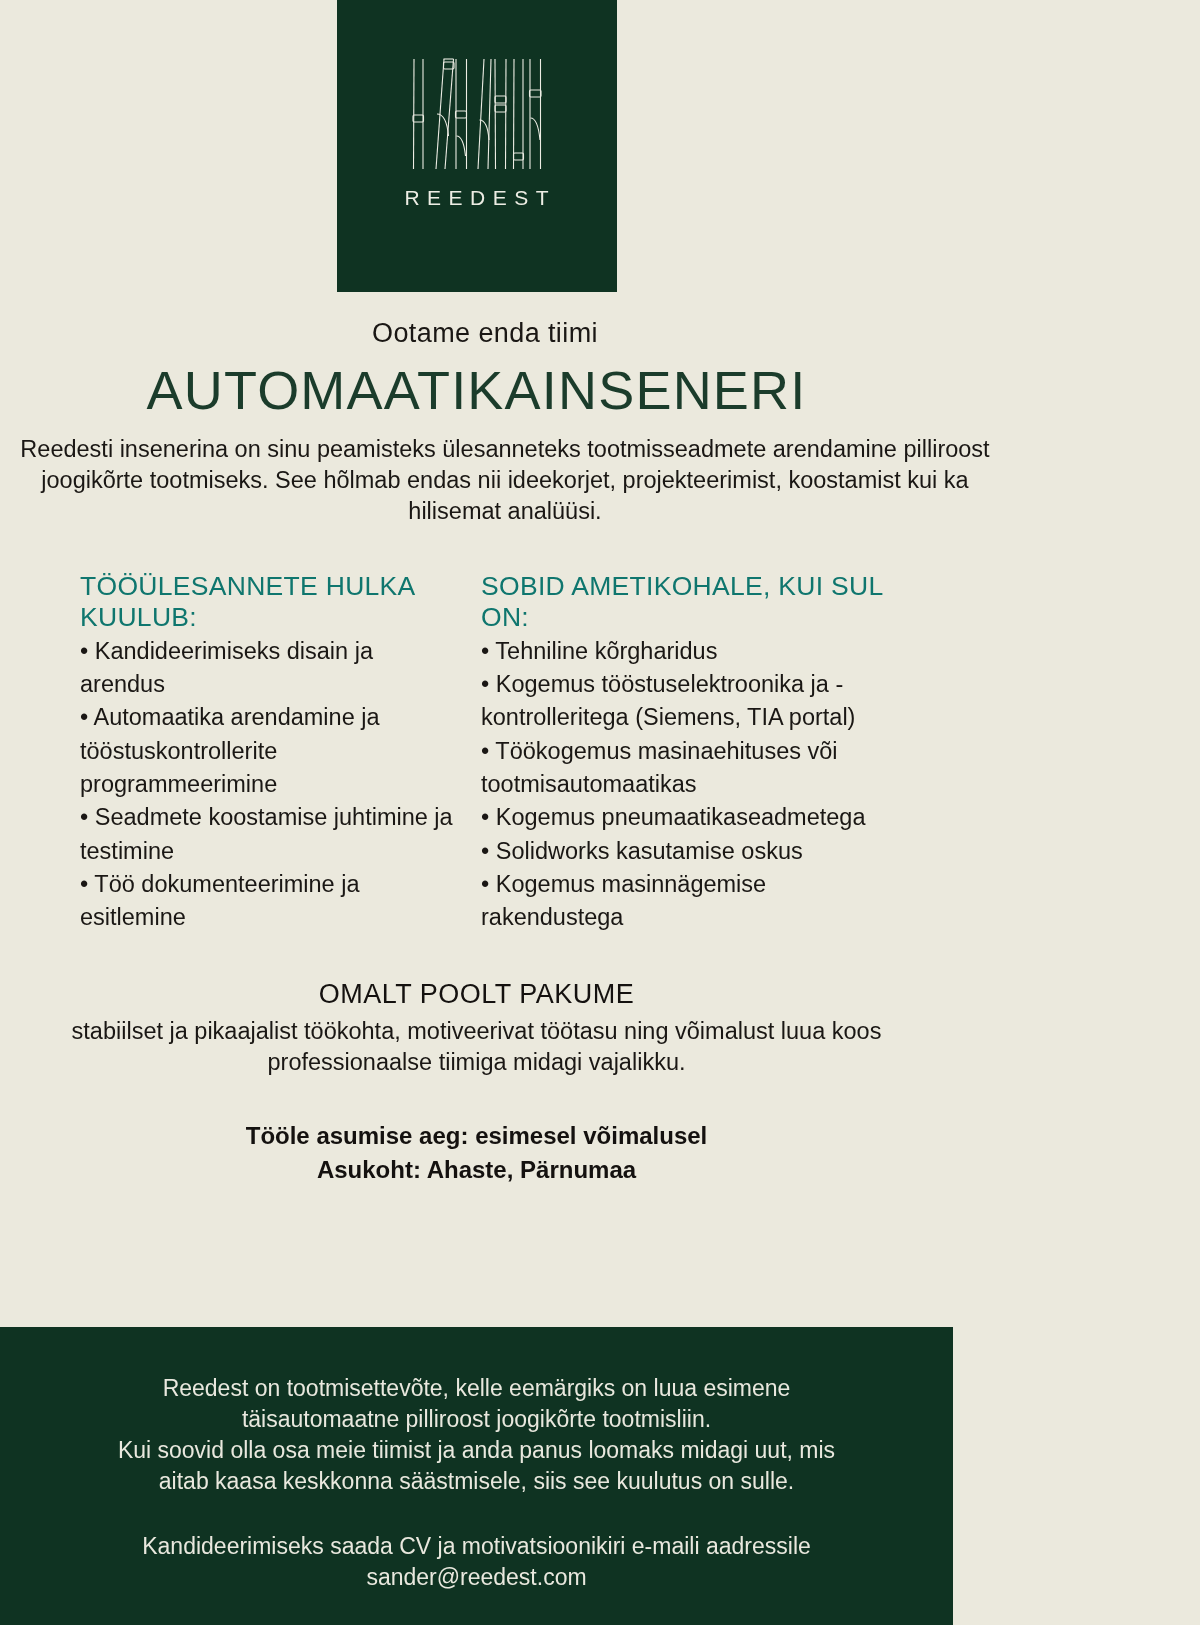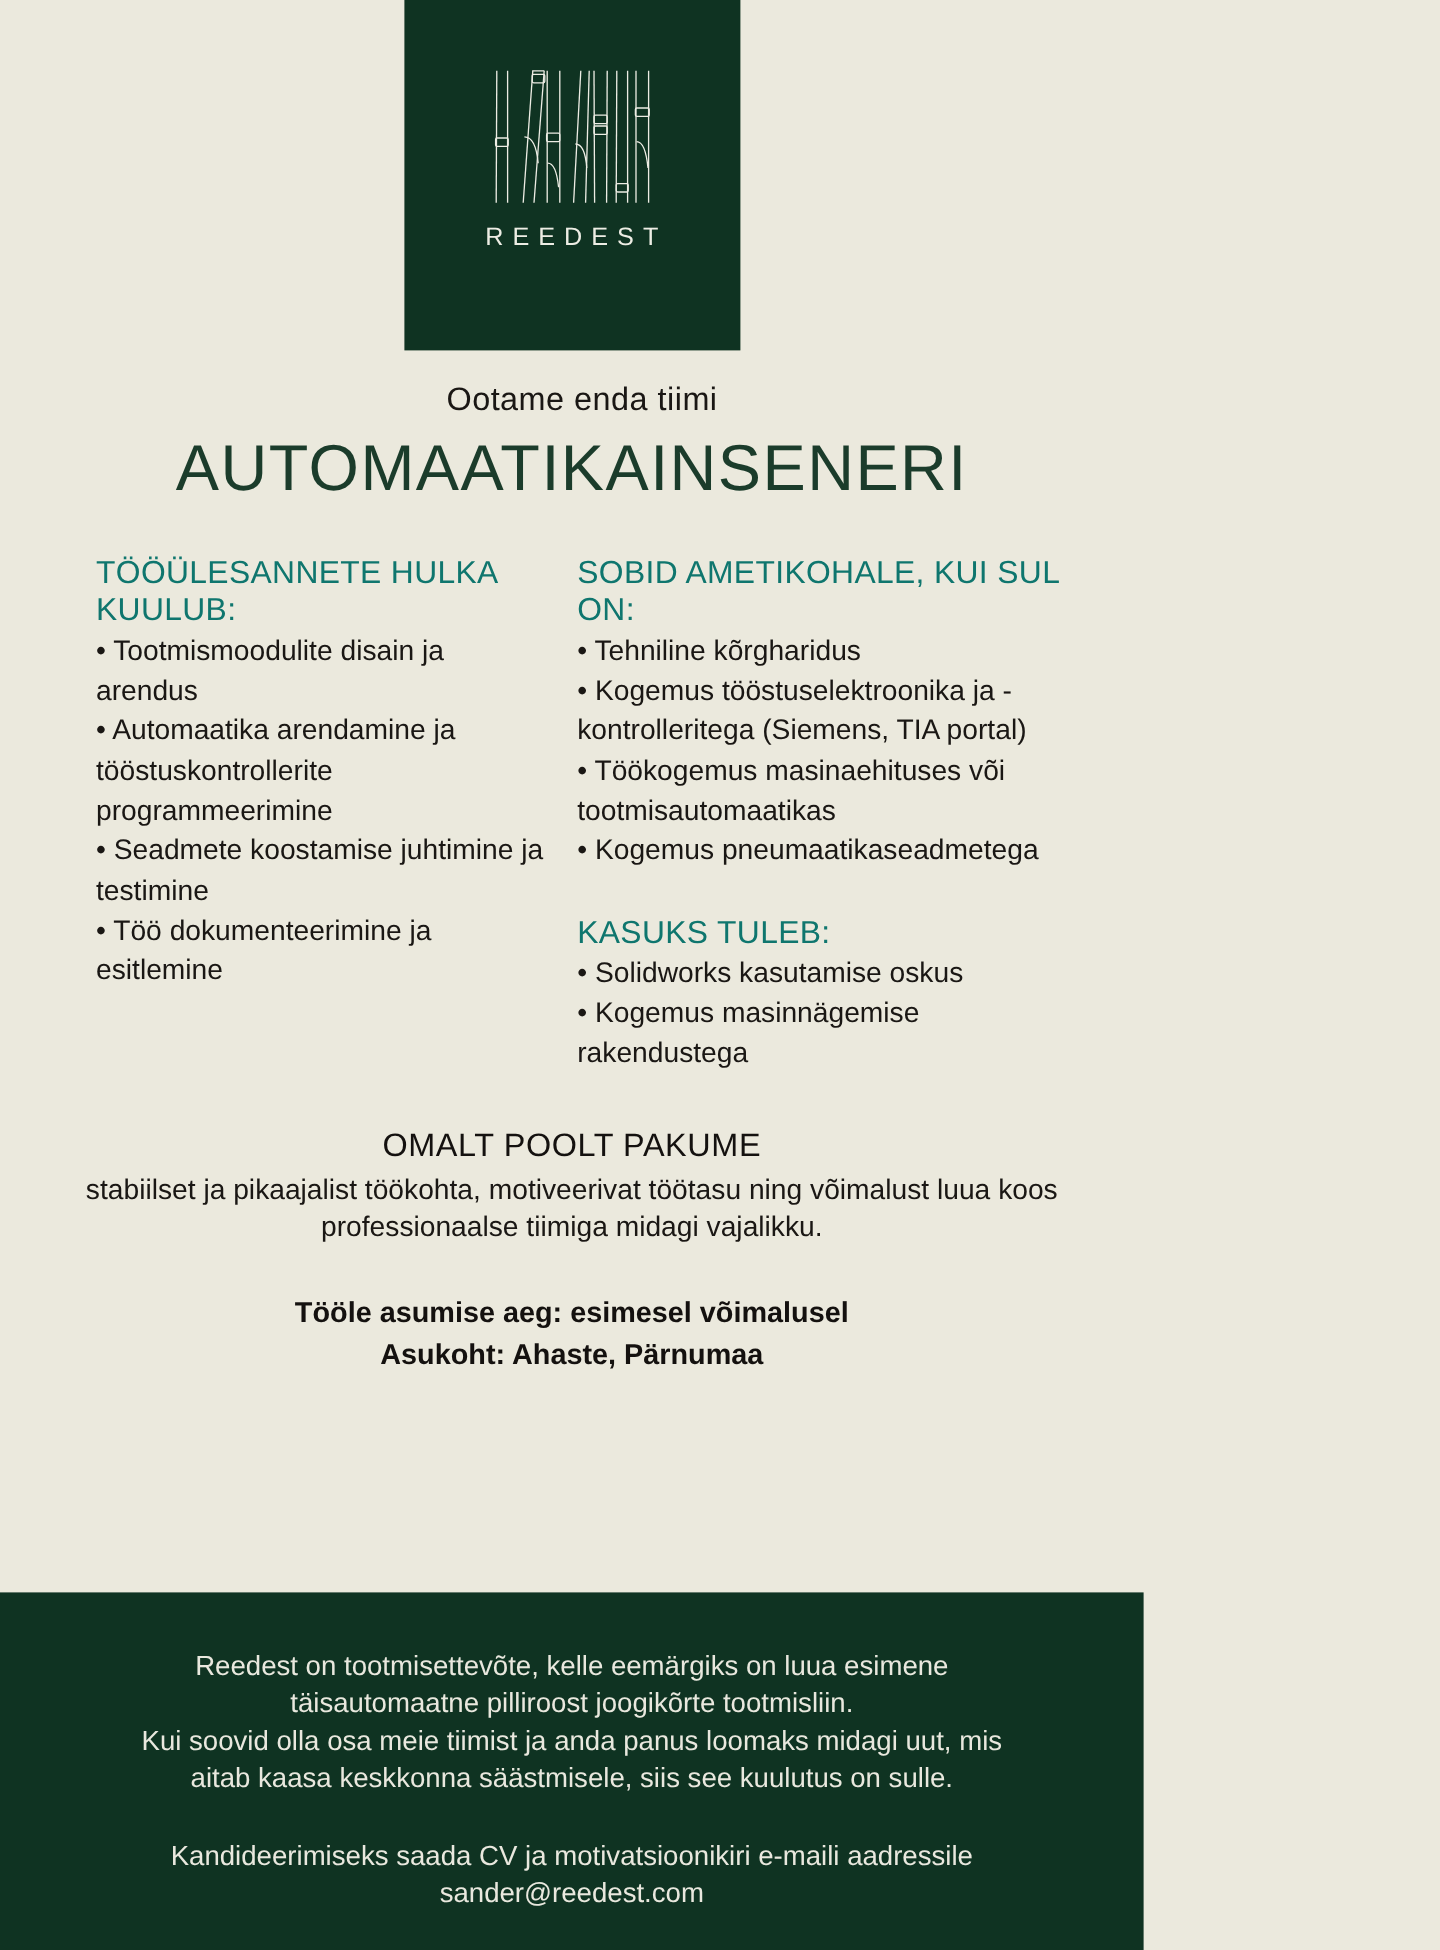--- a/index.html
+++ b/index.html
@@ -216,43 +216,43 @@
       <path d="M130.5 1 L130.5 111"></path>
       <rect x="119.5" y="32" width="11.5" height="7" rx="1.2"></rect>
       <path d="M120.5 60 C125 60, 128.5 67, 130 82"></path>
     </svg>
     <div class="logo-wordmark">REEDEST</div>
   </div>
 
   <div class="head-wrap">
     <div class="eyebrow">Ootame enda tiimi</div>
     <div class="job-title">AUTOMAATIKAINSENERI</div>
+    <div class="intro">Reedesti insenerina on sinu peamisteks ülesanneteks tootmisseadmete arendamine pilliroost joogikõrte tootmiseks. See hõlmab endas nii ideekorjet, projekteerimist, koostamist kui ka hilisemat analüüsi.</div>
   </div>
 
   <div class="cols">
 
     <div class="col left">
       <div class="sec-head">TÖÖÜLESANNETE HULKA KUULUB:</div>
       <ul class="bullets">
-        <li>• Tootmismoodulite disain ja arendus</li>
+        <li>• Kandideerimiseks disain ja arendus</li>
         <li>• Automaatika arendamine ja tööstuskontrollerite programmeerimine</li>
         <li>• Seadmete koostamise juhtimine ja testimine</li>
         <li>• Töö dokumenteerimine ja esitlemine</li>
       </ul>
     </div>
 
     <div class="col right">
       <div class="sec-head">SOBID AMETIKOHALE, KUI SUL ON:</div>
       <ul class="bullets">
         <li>• Tehniline kõrgharidus</li>
         <li>• Kogemus  tööstuselektroonika ja -kontrolleritega (Siemens, TIA portal)</li>
         <li>• Töökogemus masinaehituses või tootmisautomaatikas</li>
         <li>• Kogemus pneumaatikaseadmetega</li>
       </ul>
-      <div class="sec-head spaced">KASUKS TULEB:</div>
       <ul class="bullets">
         <li>• Solidworks kasutamise oskus</li>
         <li>• Kogemus masinnägemise rakendustega</li>
       </ul>
     </div>
 
   </div>
 
   <div class="offer">
     <div class="offer-head">OMALT POOLT PAKUME</div>

